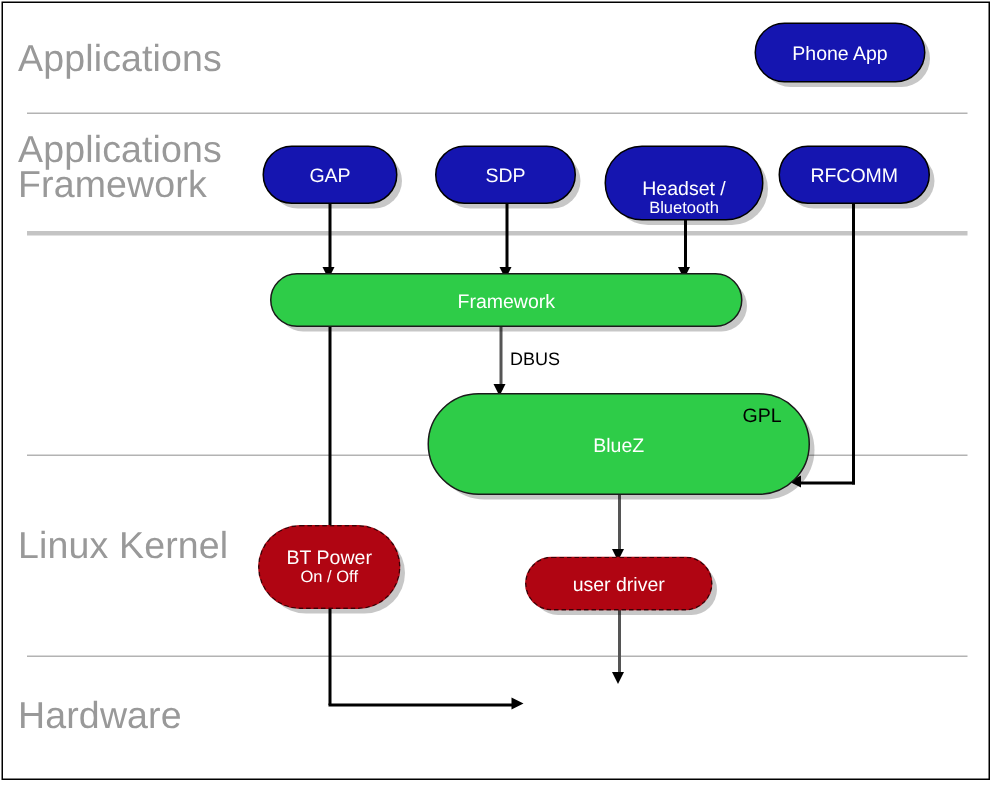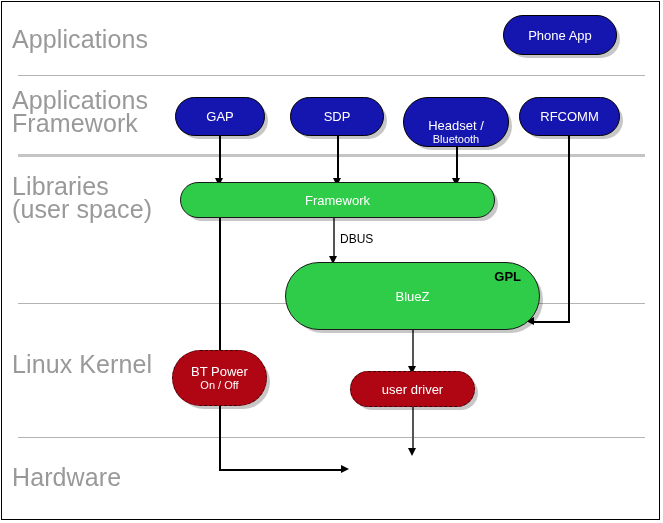--- a/index.html
+++ b/index.html
@@ -116,21 +116,20 @@
   }
   .node .main {
     line-height: 15px;
   }
   .gpl-tag {
     position: absolute;
     right: 18px;
     top: 6px;
     color: #000000;
     font-size: 13px;
-    font-weight: bold;
   }
   .edge-label {
     position: absolute;
     color: #000000;
     font-size: 12px;
   }
 </style>
 </head>
 <body>
 
@@ -139,22 +138,20 @@
   <div class="frame"></div>
 
   <div class="divider" style="left:18px; top:75px; width:627px;"></div>
   <div class="divider thick" style="left:18px; top:154px; width:627px;"></div>
   <div class="divider" style="left:18px; top:303px; width:627px;"></div>
   <div class="divider" style="left:18px; top:437px; width:627px;"></div>
 
   <div class="layer-label" style="left:12px; top:28px; width:160px;">Applications</div>
   <div class="layer-label" style="left:12px; top:89px; width:160px;">Applications
 Framework</div>
-  <div class="layer-label" style="left:12px; top:175px; width:160px;">Libraries
-(user space)</div>
   <div class="layer-label" style="left:12px; top:353px; width:160px;">Linux Kernel</div>
   <div class="layer-label" style="left:12px; top:466px; width:160px;">Hardware</div>
 
   <div class="line v" style="left:219px; top:135px; height:45px;"></div>
   <div class="arrow-down" style="left:215px; top:178px;"></div>
 
   <div class="line v" style="left:337px; top:135px; height:45px;"></div>
   <div class="arrow-down" style="left:333px; top:178px;"></div>
 
   <div class="line v" style="left:456px; top:135px; height:45px;"></div>

